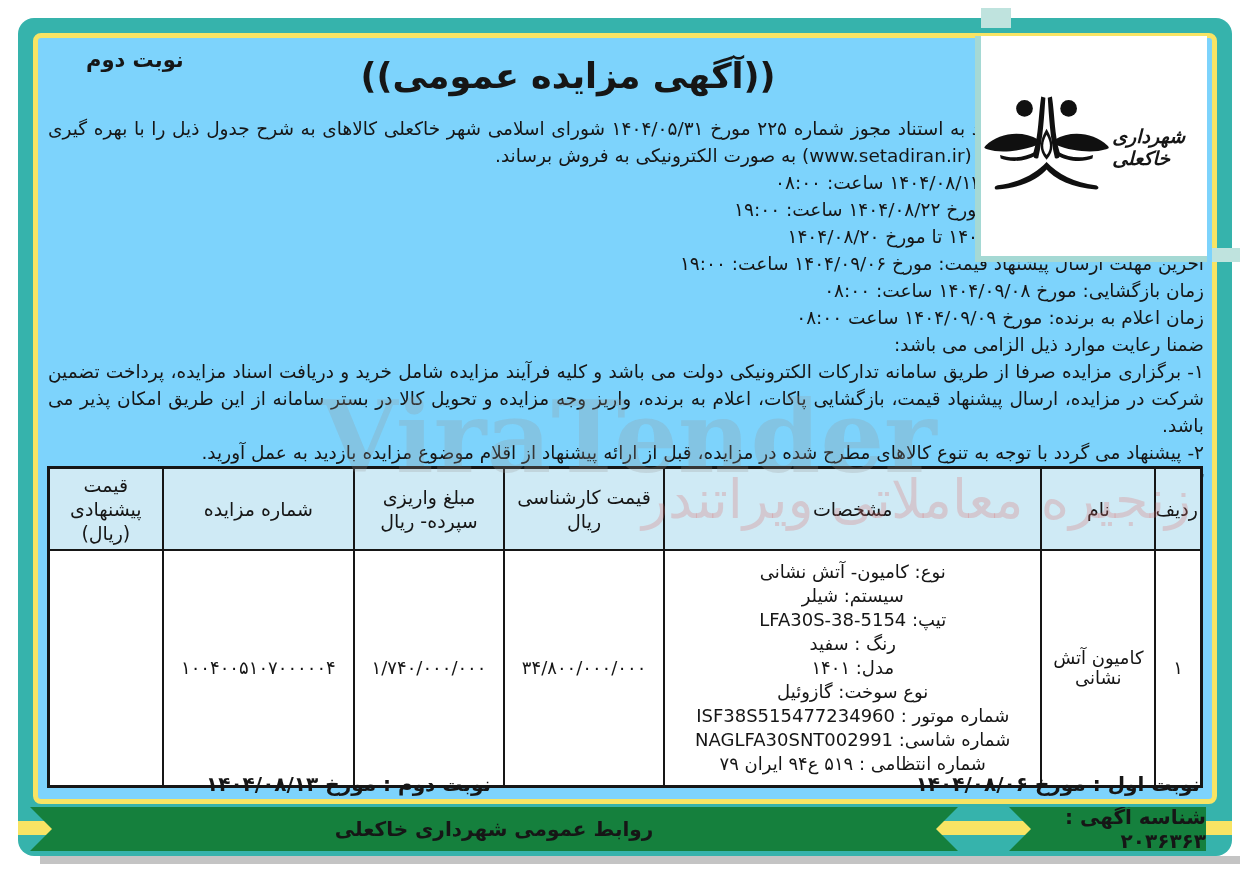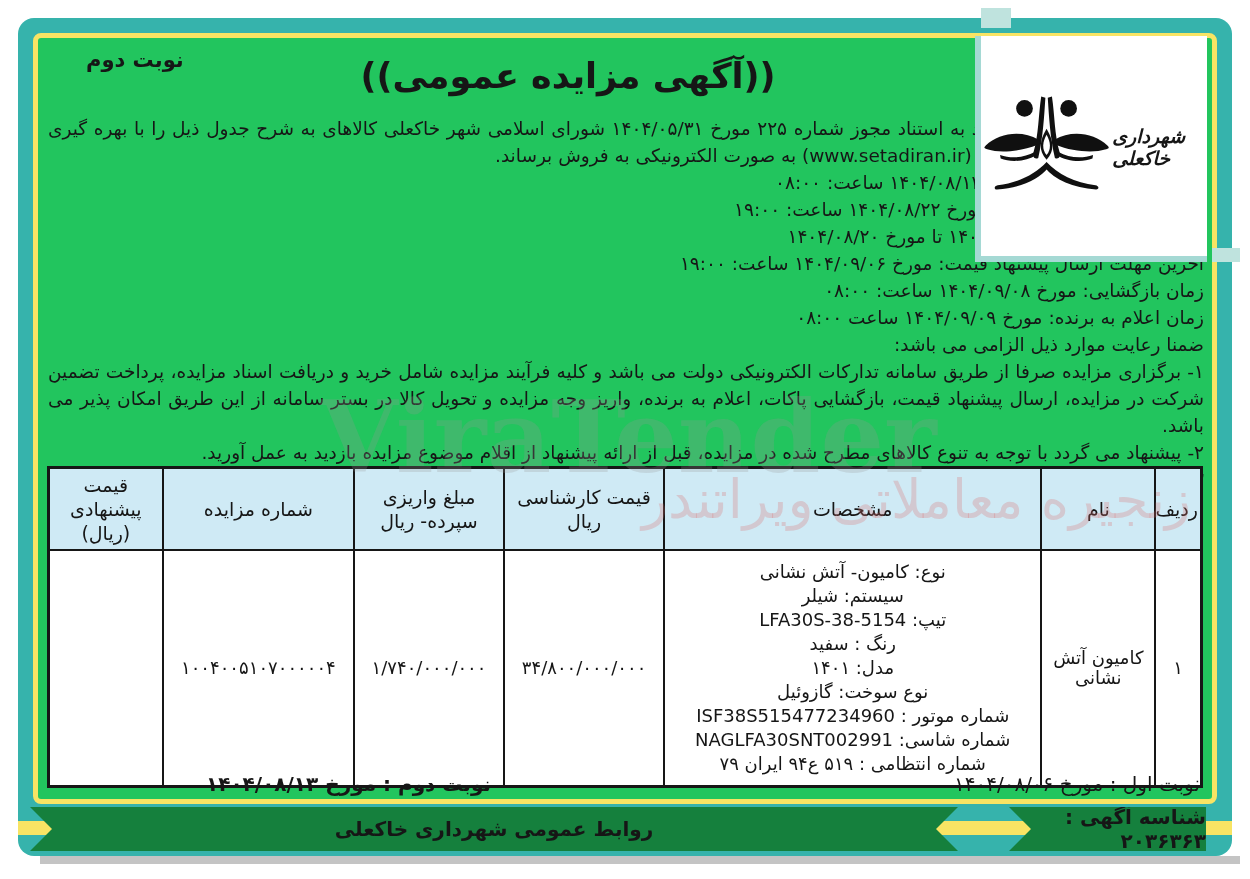--- a/index.html
+++ b/index.html
@@ -14,21 +14,21 @@
 
   
   .frame {
     position: absolute; left: 18px; top: 18px;
     width: 1214px; height: 838px;
     background: #36b3ac;
     border-radius: 16px;
   }
   .inner {
     position: absolute; left: 15px; top: 15px; right: 15px; bottom: 52px;
-    background: #22c55e;
+    background: #7dd3fc;
     border: 5px solid #f8e464;
     border-radius: 8px;
     direction: rtl;
   }
   .content { position: absolute; inset: 0; padding: 0 8px; z-index: 1; }
 
   .turn-label {
     position: absolute; left: 48px; top: 10px;
     font-size: 21px; font-weight: bold;
   }
@@ -63,21 +63,21 @@
     background: #cfeaf5;
     font-weight: normal; font-size: 19px; line-height: 24px;
     height: 64px; white-space: pre-line; padding: 4px 2px;
   }
   .auction-table td { height: 236px; font-size: 18px; }
   .specs-cell { padding: 6px 4px; }
   .spec-line { line-height: 24px; text-align: center; }
   .name-cell { font-size: 19px; line-height: 20px; padding: 0 8px; }
 
   
-  .date-first  { position: absolute; right: 12px; bottom: 3px; font-size: 20px; font-weight: normal; }
+  .date-first  { position: absolute; right: 12px; bottom: 3px; font-size: 20px; font-weight: bold; }
   .date-second { position: absolute; left: 168px; bottom: 3px; font-size: 20px; font-weight: bold; }
 
   
   .band-stripe {
     position: absolute; left: 0; right: 0; bottom: 21px; height: 14px;
     background: #f8e464;
   }
   .ribbon {
     position: absolute; bottom: 5px; height: 44px;
     background: #15803d;

